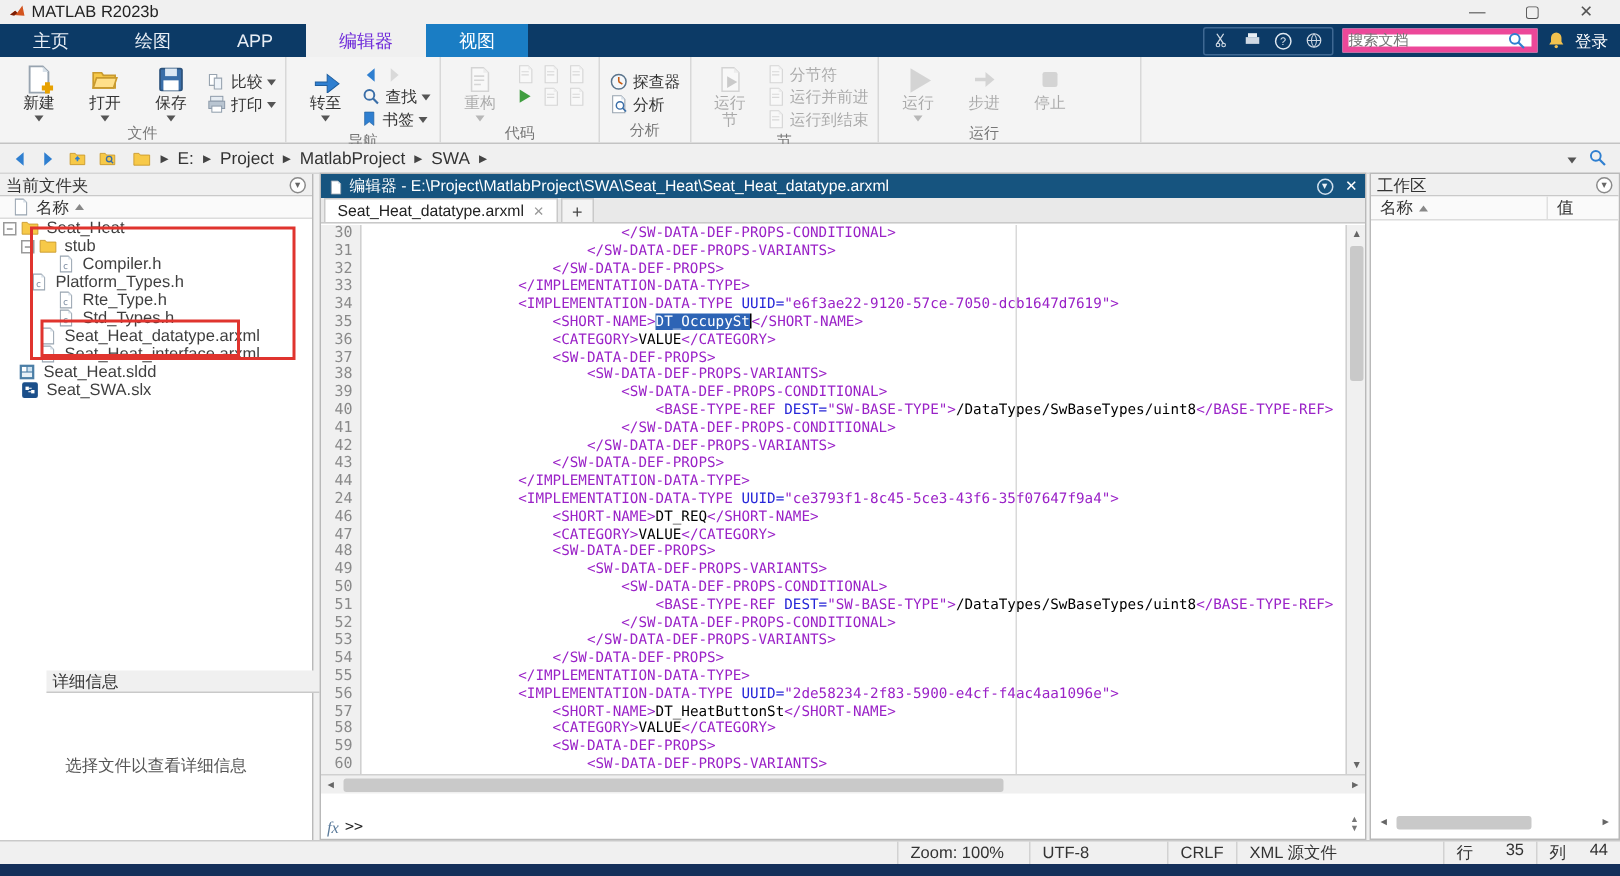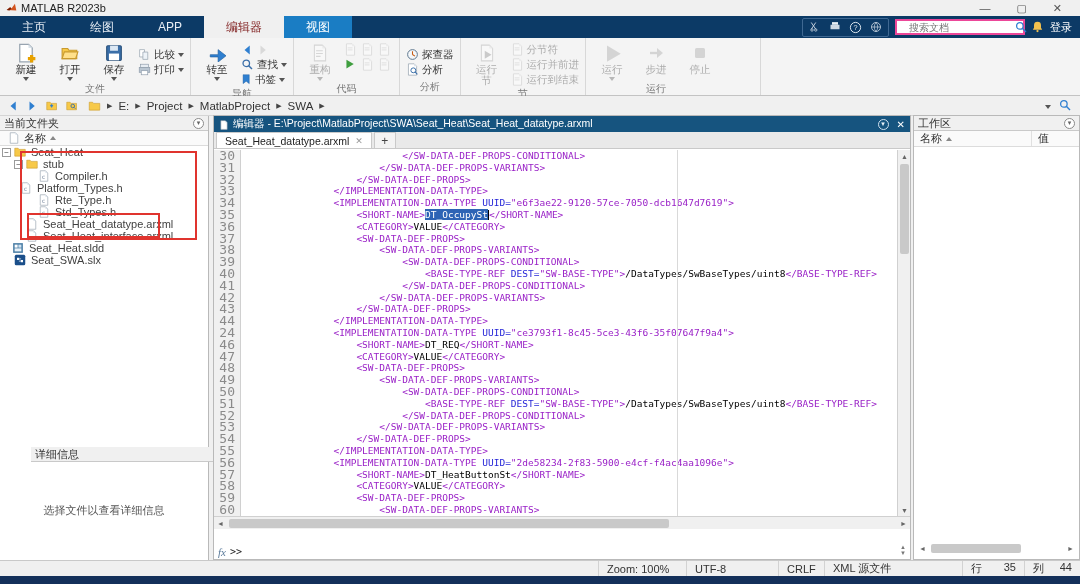--- a/index.html
+++ b/index.html
@@ -10,25 +10,25 @@
 
   
   #titlebar { left:0; top:0; width:1080px; height:16px; background:#f0f0f0; display:flex; align-items:center; padding:0 6px; }
   #titlebar .ttl { font-size:11px; color:#222; margin-left:4px; }
   #win-controls { margin-left:auto; display:flex; gap:26px; padding-right:12px; color:#555; font-size:11px; }
   #win-controls span { cursor:default; line-height:14px; }
 
   
   #tabrow { left:0; top:16px; width:1080px; height:22px; background:#0c3a66; display:flex; align-items:stretch; }
   .rtab { padding:0 22px; display:flex; align-items:center; color:#e8eef5; font-size:12px; cursor:default; }
-  .rtab.selected { background:#f0f0f0; color:#7f1d1d;font-family:Liberation Serif, serif; }
+  .rtab.selected { background:#f0f0f0; color:#6d28d9;font-family:Liberation Serif, serif; }
   .rtab.contextual { background:#1a7dc4; color:#fff; }
   #tabrow-right { margin-left:auto; display:flex; align-items:center; gap:6px; padding-right:8px; }
   #qa-box { display:flex; align-items:center; gap:8px; border:1px solid #3f6892; padding:2px 6px; border-radius:2px; }
-  #doc-search { width:130px; height:16px; background:#fff; border:2px solid #ec4899; display:flex; align-items:center; padding:0 12px; }
+  #doc-search { width:130px; height:16px; background:#fff; border:4px solid #ec4899; display:flex; align-items:center; padding:0 0; }
   #doc-search input { border:none; outline:none; width:106px; font-size:10px; color:#777; background:transparent; font-family:"Liberation Sans",sans-serif; }
   #signin { color:#fff; font-size:11px; }
 
   
   #ribbon { left:0; top:38px; width:1080px; height:58px; background:#f4f4f4; border-bottom:1px solid #c3c3c3; display:flex; }
   .rgroup { display:flex; flex-direction:column; border-right:1px solid #d8d8d8; padding:2px 6px 0 6px; }
   .rgroup .gbody { flex:1; display:flex; align-items:flex-start; gap:4px; }
   .rgroup .glabel { text-align:center; font-size:10px; color:#777; padding:1px 0 1px 0; }
   .bigbtn { width:40px; display:flex; flex-direction:column; align-items:center; padding-top:2px; cursor:default; }
   .bigbtn .bicon { height:22px; display:flex; align-items:center; }
@@ -69,24 +69,24 @@
   #editor-titlebar { height:16px; background:#16547f; color:#fff; display:flex; align-items:center; gap:4px; padding:0 5px; font-size:10.5px; }
   #editor-titlebar .ph-right { color:#fff; }
   #editor-titlebar .circ { background:transparent; border-color:#cfe0ee; color:#e9f1f8; }
   #ed-close { color:#fff; font-size:10px; margin-left:4px; }
   #tabstrip { height:17px; background:#e9e9e9; border-bottom:1px solid #c9c9c9; display:flex; align-items:stretch; padding-left:2px; }
   #ed-tab { background:#fff; border:1px solid #c9c9c9; border-bottom:none; display:flex; align-items:center; gap:6px; padding:0 8px; font-size:10.5px; color:#222; }
   #ed-tab .tclose { color:#999; font-size:9px; }
   #tab-add { width:22px; display:flex; align-items:center; justify-content:center; color:#444; font-size:12px; border:1px solid #c9c9c9; border-bottom:none; margin-left:2px; background:#f3f3f3; }
 
   #code-wrap { position:absolute; top:34px; left:0; width:683px; height:366px; overflow:hidden; }
-  #gutter { position:absolute; left:0; top:0; width:27px; height:366px; background:#f0f0f0; border-right:1px solid #d0d0d0; text-align:right; padding-right:5px; font-family:"DejaVu Sans Mono",monospace; font-size:13px; color:#8a8a8a; }
+  #gutter { position:absolute; left:0; top:0; width:27px; height:366px; background:#f0f0f0; border-right:1px solid #d0d0d0; text-align:right; padding-right:5px; font-family:"DejaVu Sans Mono",monospace; font-size:10px; color:#8a8a8a; }
   #gutter div { height:11.8px; line-height:11.8px; }
   #codearea { position:absolute; left:28px; top:0; right:0; height:366px; font-family:"DejaVu Sans Mono",monospace; font-size:9.5px; background:#fff; }
-  .cline { height:11.8px; line-height:11.8px; white-space:pre; padding-left:0; }
+  .cline { height:11.8px; line-height:11.8px; white-space:pre; padding-left:12px; }
   .tg { color:#9a22c7; } .at { color:#2626d8; } .st { color:#9a22c7; }
   .sel { background:#2d64b5; color:#fff; }
   .caret-line { display:inline-block; width:1px; height:10px; background:#000; vertical-align:middle; }
   #ruler { position:absolute; left:435px; top:0; width:1px; height:366px; background:#d9d9d9; }
 
   .sbar { background:#f0f0f0; }
   #vscroll { position:absolute; right:0; top:34px; width:13px; height:366px; border-left:1px solid #d0d0d0; }
   .sarrow { width:13px; height:12px; display:flex; align-items:center; justify-content:center; font-size:7px; color:#666; }
   #vthumb { position:absolute; top:14px; left:2px; width:9px; height:90px; background:#c9c9c9; border-radius:2px; }
   #hscroll { position:absolute; top:400px; left:0; width:696px; height:13px; border-top:1px solid #d0d0d0; display:flex; align-items:center; }

